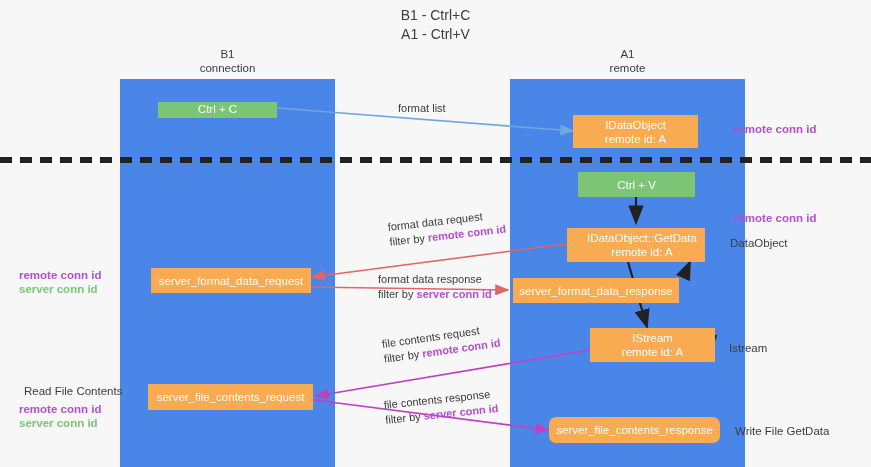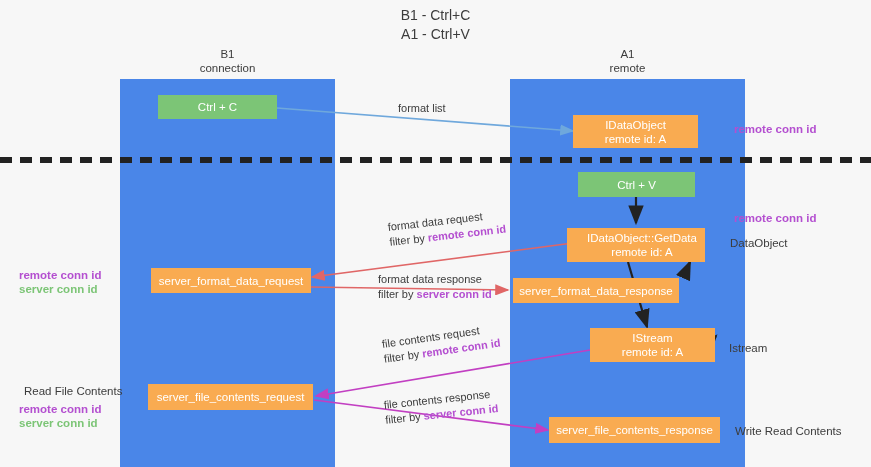--- a/index.html
+++ b/index.html
@@ -139,21 +139,21 @@
 
     <line x1="628" y1="262" x2="647" y2="327" stroke="#222222" stroke-width="2.2" marker-end="url(#ar-blk)"></line>
 
     <line x1="590" y1="350" x2="316" y2="396" stroke="#c23fc2" stroke-width="1.6" marker-end="url(#ar-mag)"></line>
 
     <line x1="314" y1="400" x2="548" y2="430" stroke="#c23fc2" stroke-width="1.6" marker-end="url(#ar-mag)"></line>
 
     <line x1="700" y1="355" x2="716" y2="336" stroke="#222222" stroke-width="2.2" fill="none" marker-end="url(#ar-blk)"></line>
   </svg>
 
-  <div class="node green" style="left:158px;top:95px;width:119px;height:24px;">
+  <div class="node green" style="left:158px;top:102px;width:119px;height:16px;justify-content:flex-end;">
     <span>Ctrl + C</span>
   </div>
 
   <div class="node orange" style="left:573px;top:115px;width:125px;height:33px;">
     <span>IDataObject</span>
     <span>remote id: A</span>
   </div>
 
   <div class="node green" style="left:578px;top:172px;width:117px;height:25px;">
     <span>Ctrl + V</span>
@@ -174,21 +174,21 @@
 
   <div class="node orange" style="left:590px;top:328px;width:125px;height:34px;">
     <span>IStream</span>
     <span>remote id: A</span>
   </div>
 
   <div class="node orange" style="left:148px;top:384px;width:165px;height:26px;">
     <span>server_file_contents_request</span>
   </div>
 
-  <div class="node orange" style="left:549px;top:417px;width:171px;height:26px;">
+  <div class="node orange" style="left:549px;top:417px;width:171px;height:26px;border-radius:7px;">
     <span>server_file_contents_response</span>
   </div>
 
   <div class="edge-label" style="left:398px;top:101px;">
     <span>format list</span>
   </div>
 
   <div class="edge-label" style="left:387px;top:220px;transform:rotate(-6.5deg);transform-origin:left top;">
     <span>format data request</span>
     <span class="l2"><span>filter by </span><span class="kw-remote">remote conn id</span></span>
@@ -210,21 +210,21 @@
   </div>
 
   <div class="legend kw-remote" style="left:734px;top:122px;">remote conn id</div>
 
   <div class="legend kw-remote" style="left:734px;top:211px;">remote conn id</div>
 
   <div class="side-label" style="left:730px;top:236px;">DataObject</div>
 
   <div class="side-label" style="left:729px;top:341px;">Istream</div>
 
-  <div class="side-label" style="left:735px;top:424px;">Write Read Contents</div>
+  <div class="side-label" style="left:735px;top:424px;">Write File GetData</div>
 
   <div class="legend" style="left:19px;top:268px;">
     <div class="kw-remote">remote conn id</div>
     <div class="kw-server-green">server conn id</div>
   </div>
 
   <div class="side-label" style="left:24px;top:384px;">Read File Contents</div>
 
   <div class="legend" style="left:19px;top:402px;">
     <div class="kw-remote">remote conn id</div>

